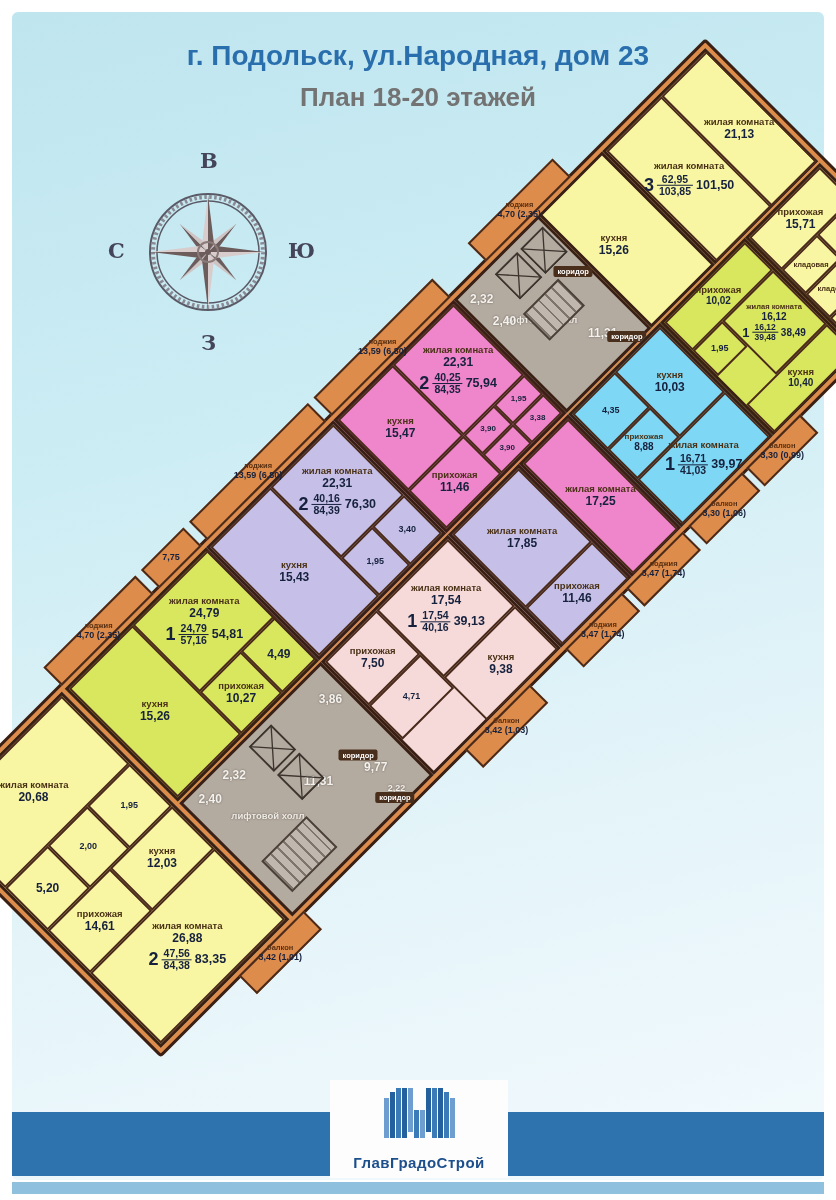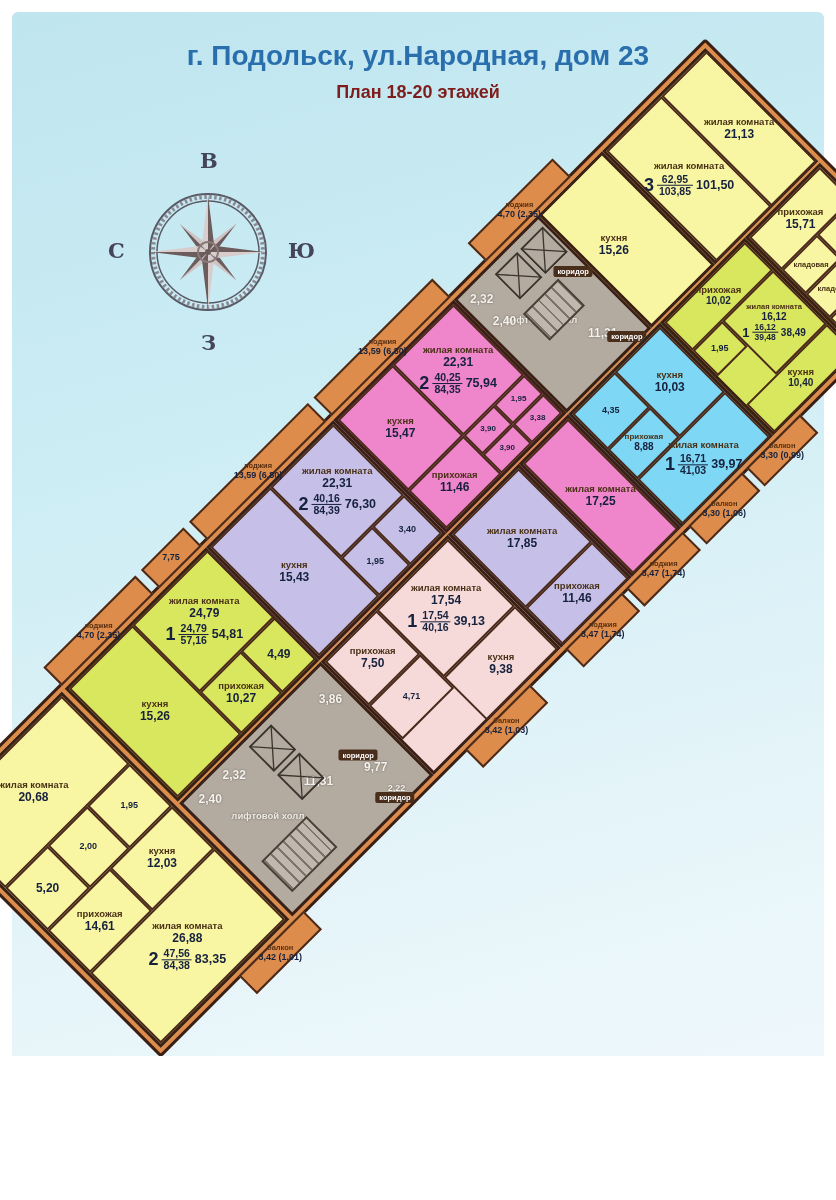--- a/index.html
+++ b/index.html
@@ -1,23 +1,23 @@
 <!DOCTYPE html>
 <html><head>
 <meta charset="utf-8">
 <style>
   html,body{margin:0;padding:0;background:#ffffff;}
-  .canvas{position:relative;width:836px;height:1056px;background:#ffffff;overflow:hidden;
+  .canvas{position:relative;width:836px;height:1200px;background:#ffffff;overflow:hidden;
           font-family:"Liberation Sans",sans-serif;}
   .sheet{position:absolute;left:12px;top:12px;width:812px;height:1168px;border-radius:6px;
          background:linear-gradient(165deg,#bfe5ef 0%,#cdedf4 35%,#e4f4f9 68%,#f3fafd 100%);}
   .title1{position:absolute;left:0;top:40px;width:836px;text-align:center;
           font-size:28px;font-weight:bold;color:#2a6fad;}
   .title2{position:absolute;left:0;top:82px;width:836px;text-align:center;
-          font-size:18px;font-weight:bold;color:#7f1d1d;}
+          font-size:26px;font-weight:bold;color:#737373;}
 
   
   .compass{position:absolute;left:128px;top:172px;width:160px;height:160px;}
   .cletter{position:absolute;font-family:"DejaVu Serif",serif;font-weight:bold;
            font-size:21px;color:#44445a;}
 
   
   .building{position:absolute;left:-120px;top:380px;width:1100px;height:330px;
             transform:rotate(-45deg);transform-origin:50% 50%;
             background:#dd8c4c;border:3px solid #3a2014;border-radius:4px;}

